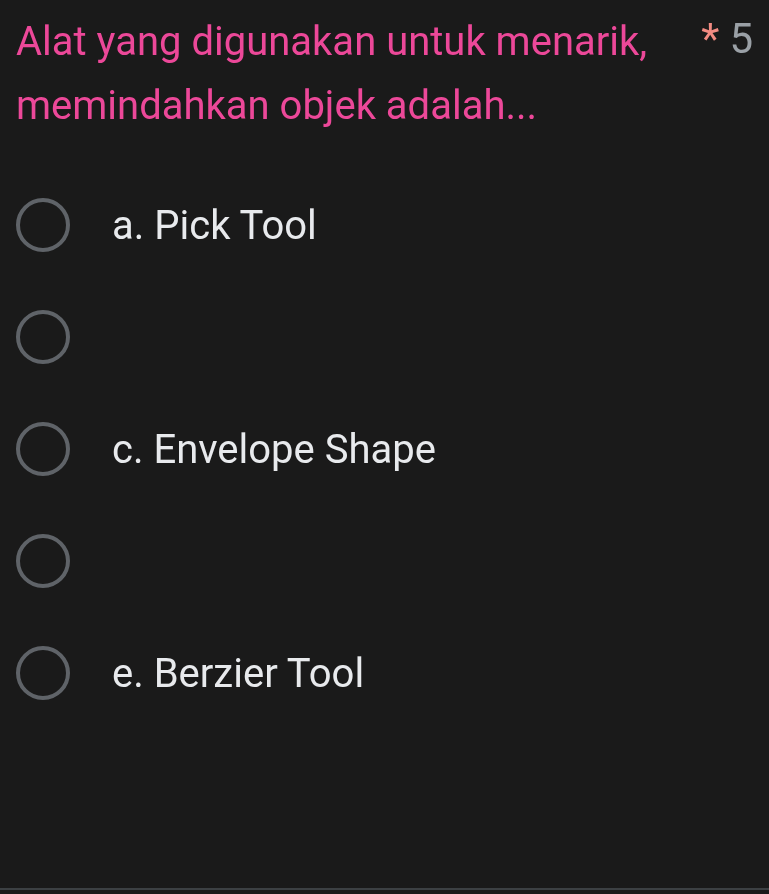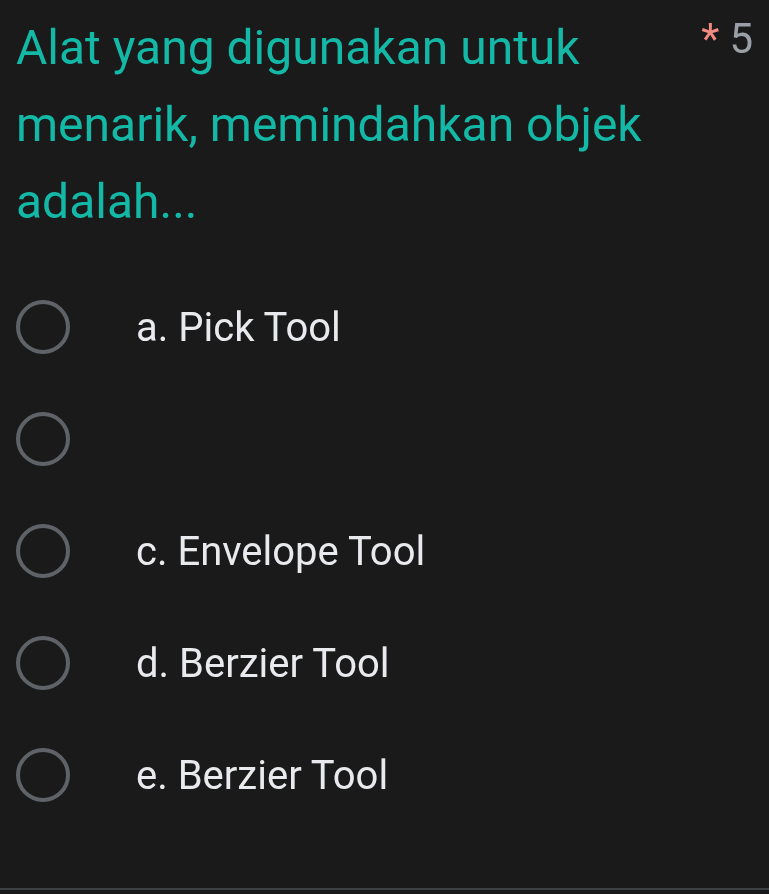--- a/index.html
+++ b/index.html
@@ -18,24 +18,24 @@
     }
     .question-container {
       padding: 10px 16px 20px 16px;
     }
     .question-header {
       display: flex;
       align-items: flex-start;
       margin-bottom: 60px;
     }
     .question-text {
-      font-size: 48px;
+      font-size: 40px;
       font-weight: 400;
       line-height: 1.6;
-      color: #14b8a6;
+      color: #ec4899;
       flex: 1;
       padding-right: 20px;
     }
     .required-area {
       display: flex;
       align-items: flex-start;
       gap: 10px;
       padding-top: 8px;
     }
     .required-asterisk {
@@ -49,21 +49,21 @@
       line-height: 1;
     }
     .options-list {
       display: flex;
       flex-direction: column;
       gap: 58px;
     }
     .option-row {
       display: flex;
       align-items: center;
-      gap: 66px;
+      gap: 42px;
       cursor: pointer;
     }
     .radio-circle {
       width: 54px;
       height: 54px;
       border: 4px solid #5f6368;
       border-radius: 50%;
       flex-shrink: 0;
     }
     .option-label {
@@ -98,26 +98,25 @@
       <div class="radio-circle"></div>
       <span class="option-label">a. Pick Tool</span>
     </div>
 
     <div class="option-row">
       <div class="radio-circle"></div>
     </div>
 
     <div class="option-row">
       <div class="radio-circle"></div>
-      <span class="option-label">c. Envelope Tool</span>
+      <span class="option-label">c. Envelope Shape</span>
     </div>
 
     <div class="option-row">
       <div class="radio-circle"></div>
-      <span class="option-label">d. Berzier Tool</span>
     </div>
 
     <div class="option-row">
       <div class="radio-circle"></div>
       <span class="option-label">e. Berzier Tool</span>
     </div>
 
   </div>
 </div>
 

